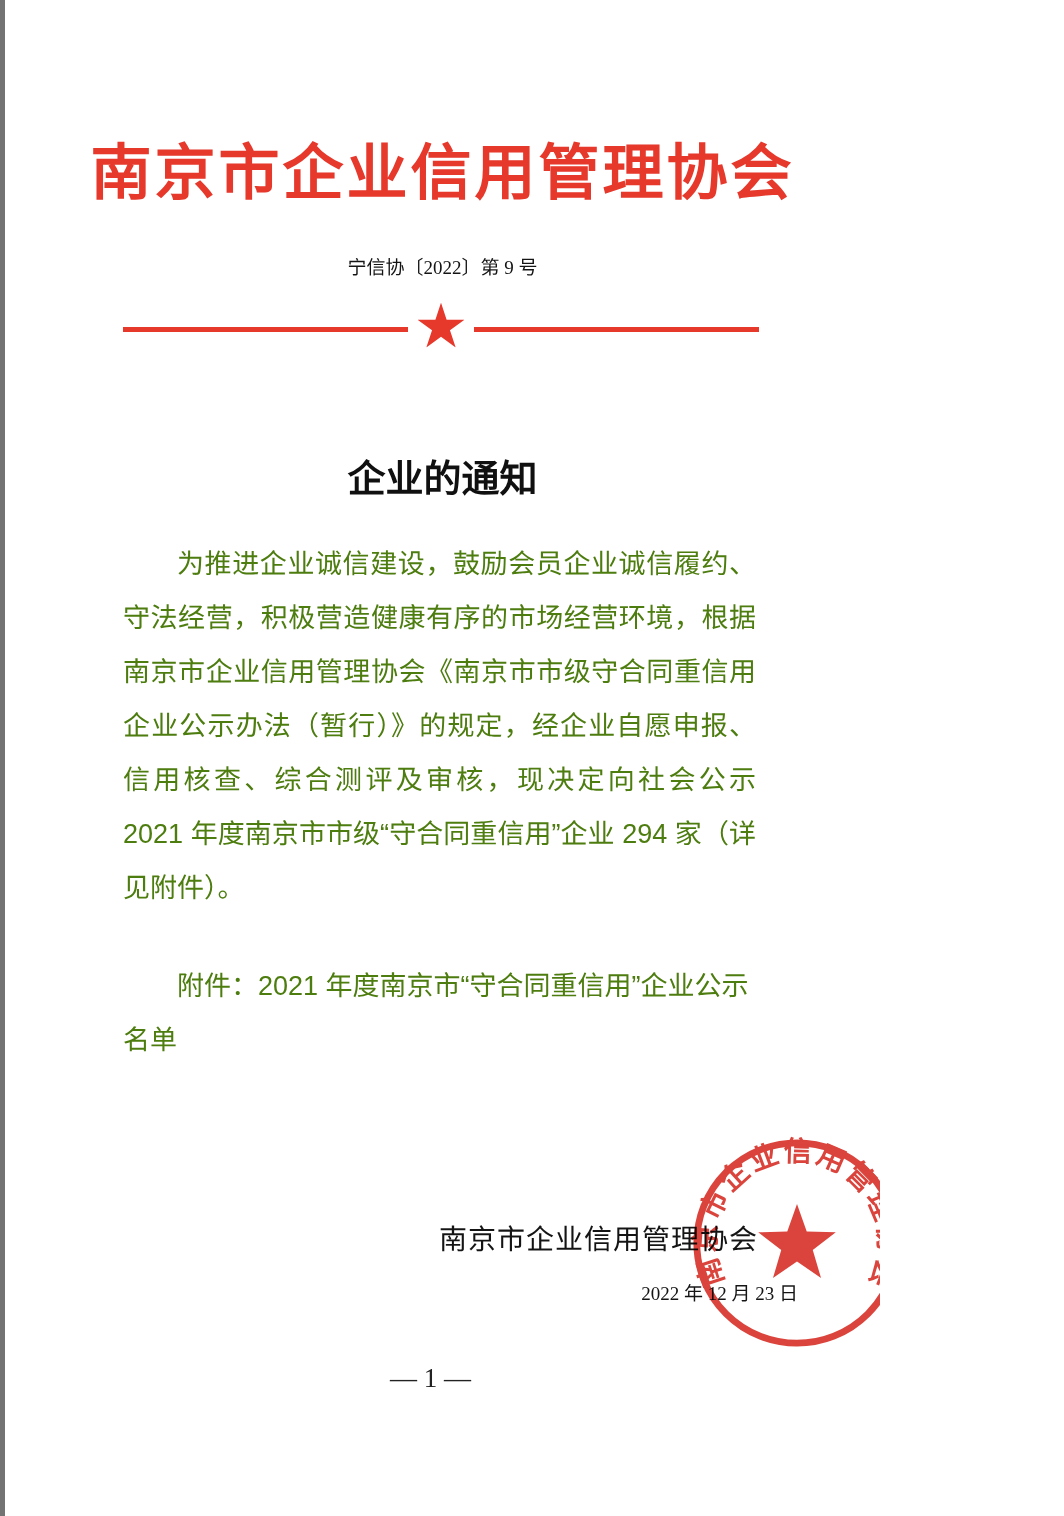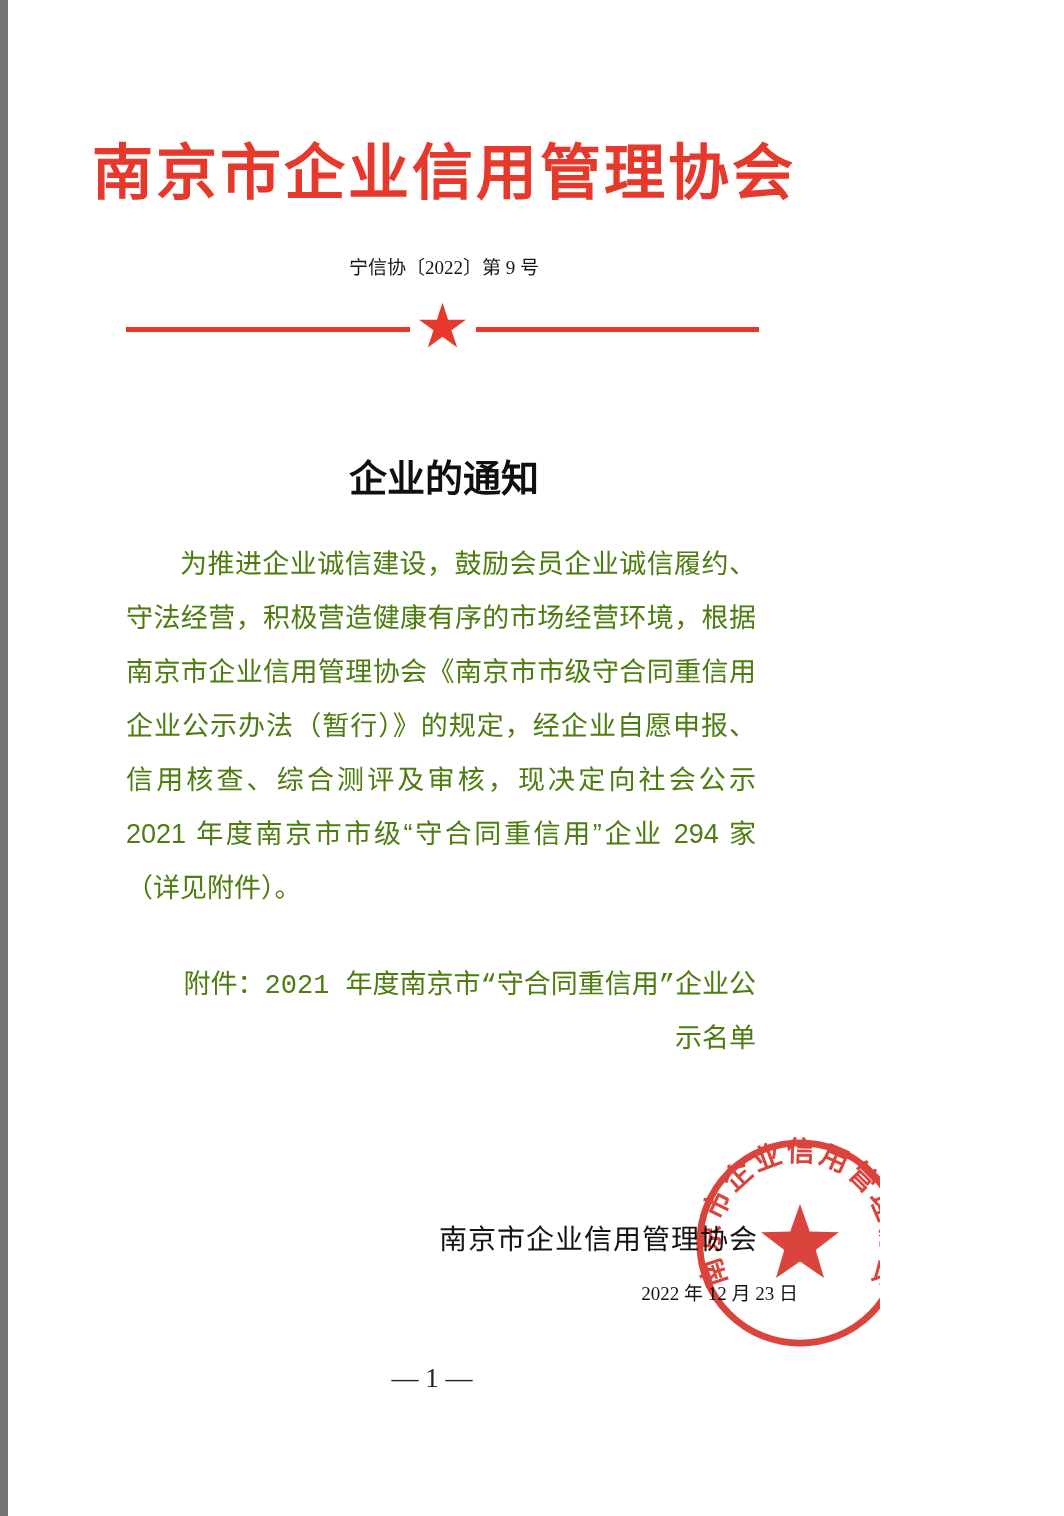--- a/index.html
+++ b/index.html
@@ -6,21 +6,21 @@
     margin: 0;
     padding: 0;
     background: #ffffff;
   }
   .page {
     position: relative;
     width: 880px;
     height: 1516px;
     box-sizing: border-box;
     background: #ffffff;
-    border-left: 8px solid #737373;
+    border-left: 5px solid #737373;
     overflow: hidden;
     font-family: "Liberation Sans", sans-serif;
     color: #111111;
   }
   .org-header {
     margin: 0;
     padding-top: 126px;
     text-align: center;
     color: #e6382b;
     font-size: 61px;
@@ -71,22 +71,21 @@
     font-weight: 500;
     text-align: justify;
     color: #4d7c0f;
   }
   .body-text p {
     margin: 0;
     text-indent: 2em;
   }
   .body-text p.attachment {
     margin-top: 44px;
-    text-align: right;
-    font-family: Liberation Mono, monospace;
+    text-align: left;
   }
   .signature {
     position: absolute;
     left: 0;
     right: 0;
     top: 1218px;
     text-align: right;
     font-family: "Liberation Serif", serif;
     color: #141414;
   }

